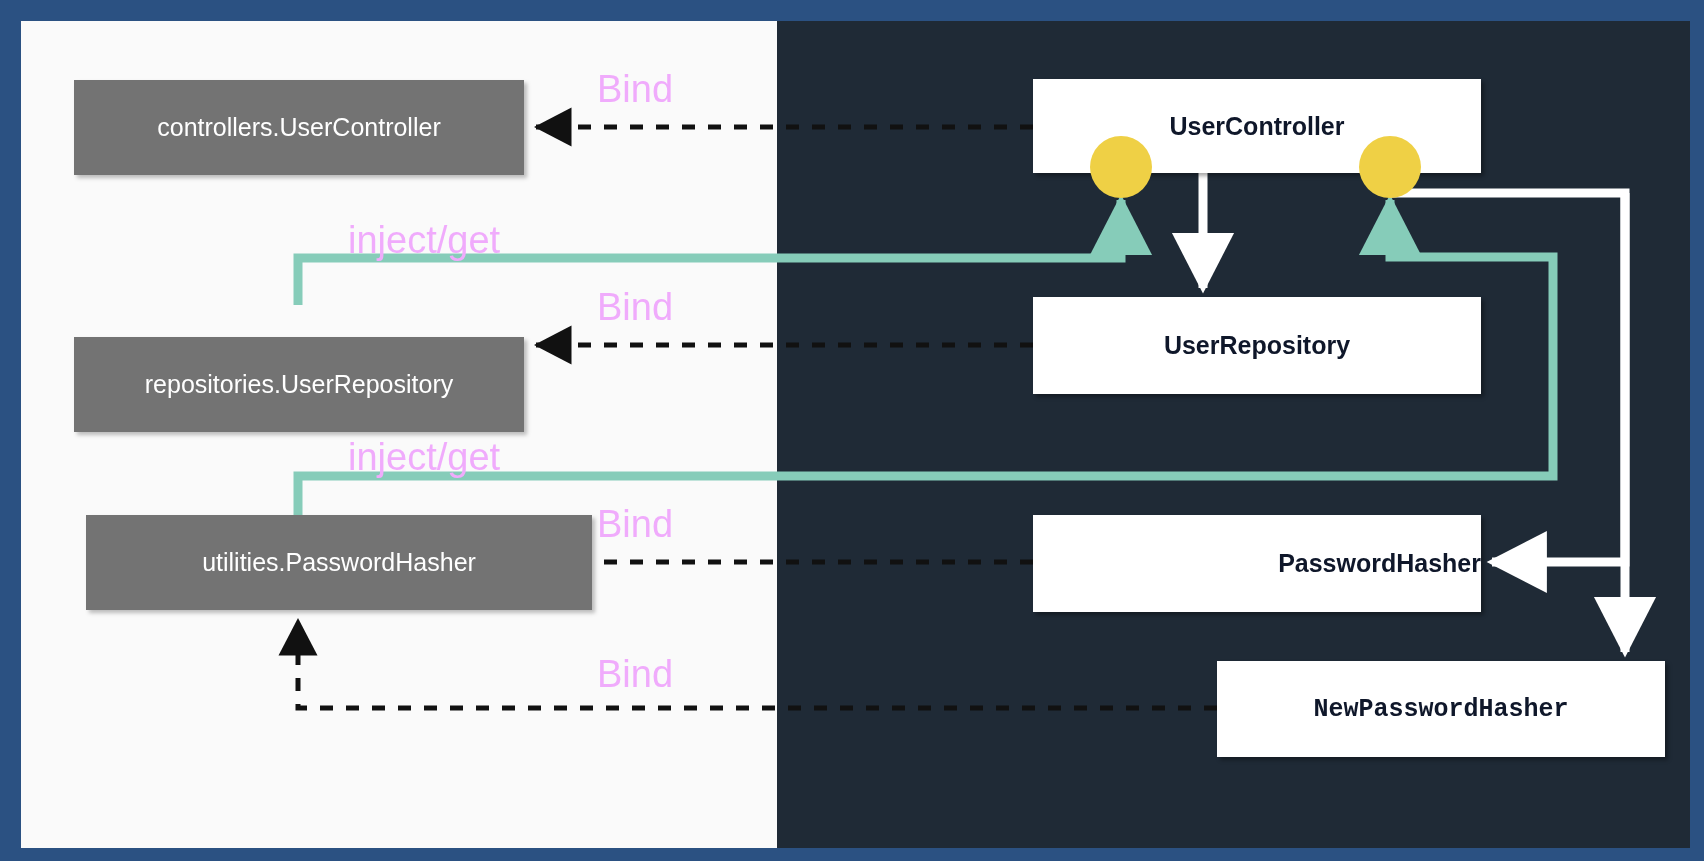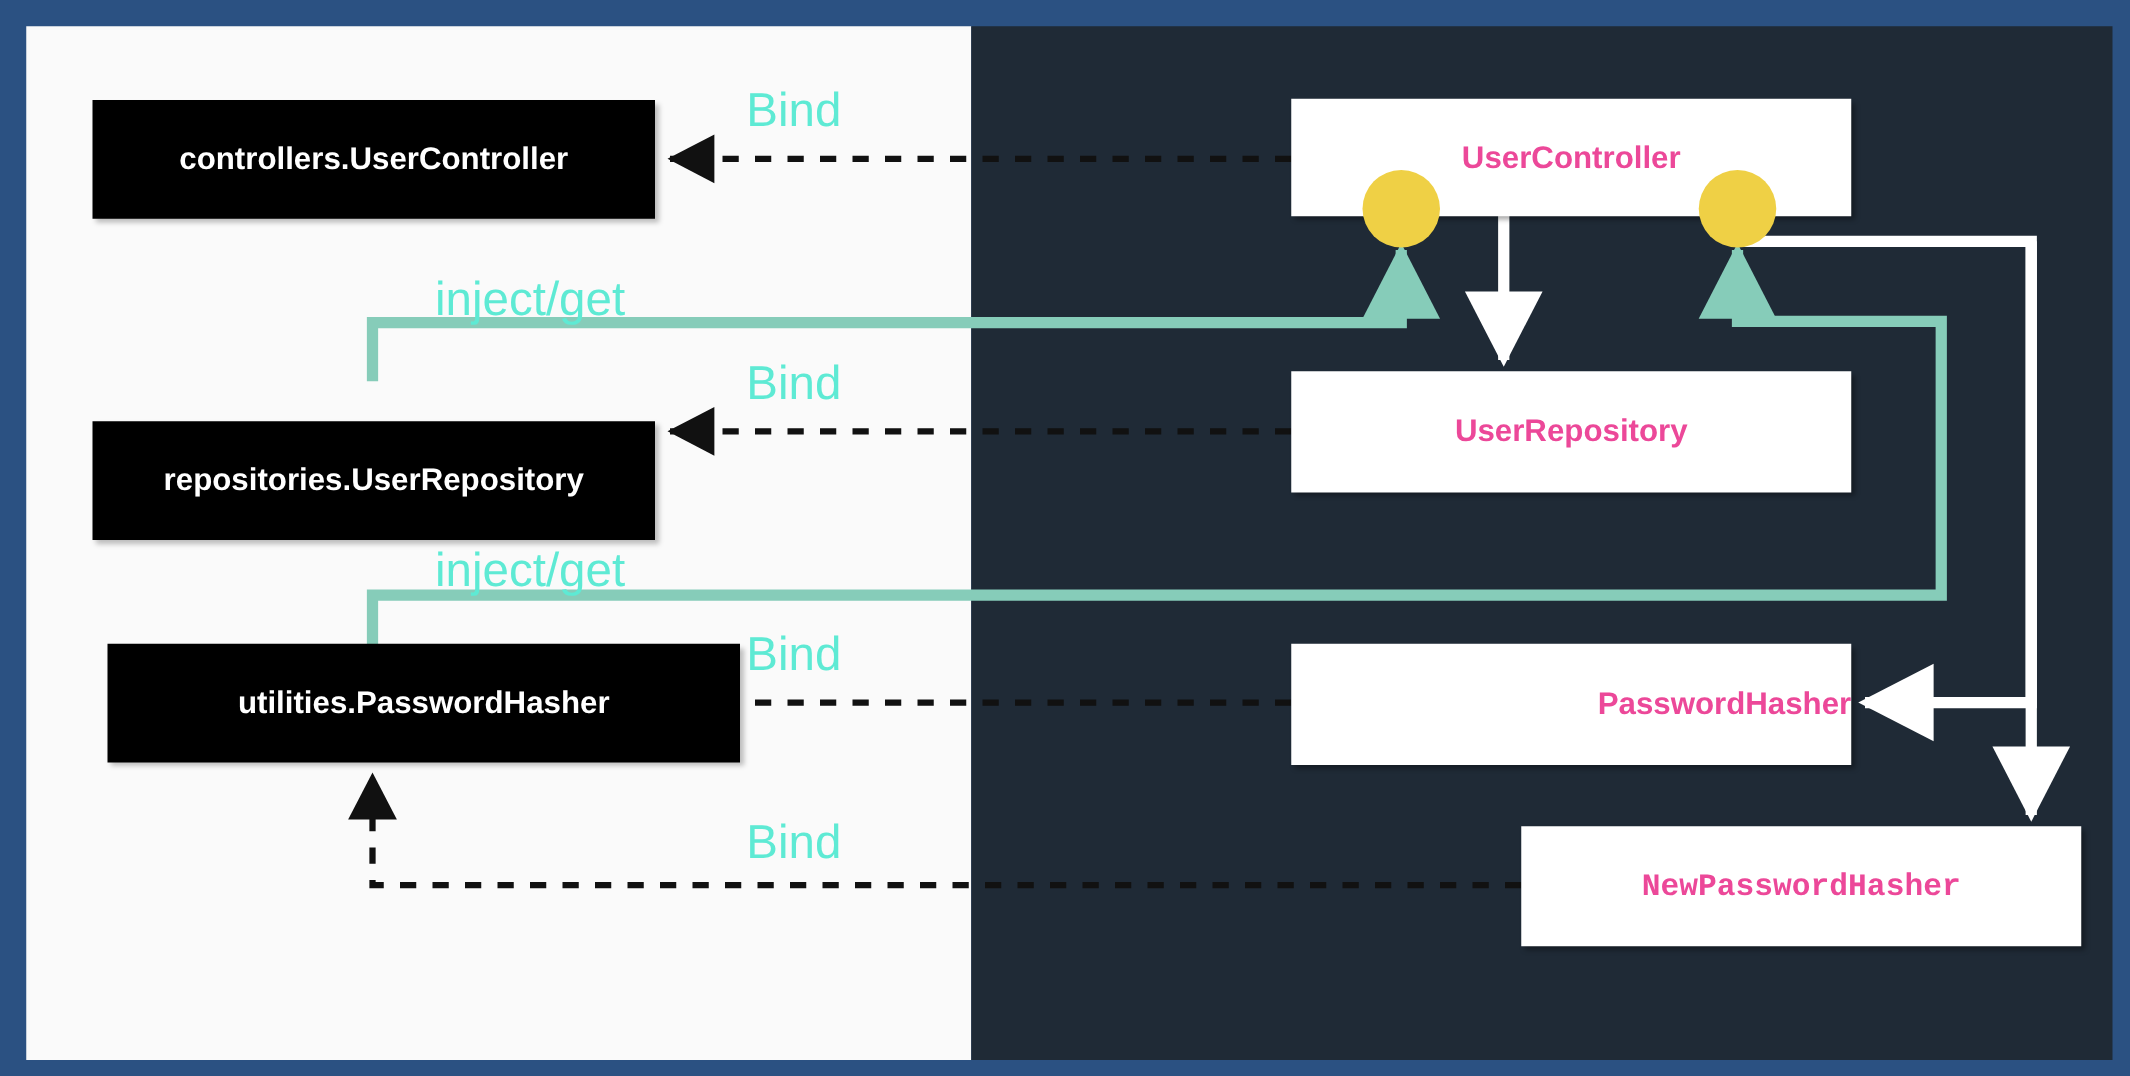--- a/index.html
+++ b/index.html
@@ -44,36 +44,36 @@
   }
   .node {
     position: absolute;
     display: flex;
     align-items: center;
     justify-content: center;
     box-sizing: border-box;
     text-align: center;
   }
   .node-left {
-    background: #000000;
+    background: #737373;
     color: #ffffff;
     font-size: 25px;
-    font-weight: 700;
+    font-weight: 400;
     box-shadow: 3px 3px 4px rgba(0,0,0,0.25);
   }
   .node-right {
     background: #ffffff;
-    color: #ec4899;
+    color: #0f172a;
     font-size: 25px;
     font-weight: bold;
     box-shadow: 3px 3px 4px rgba(0,0,0,0.35);
   }
   .edge-label {
     position: absolute;
-    color: #5eead4;
+    color: #f0abfc;
     font-size: 38px;
     font-weight: 400;
     white-space: nowrap;
     line-height: 1;
   }
   .dot {
     position: absolute;
     border-radius: 50%;
     background: #efd045;
   }

